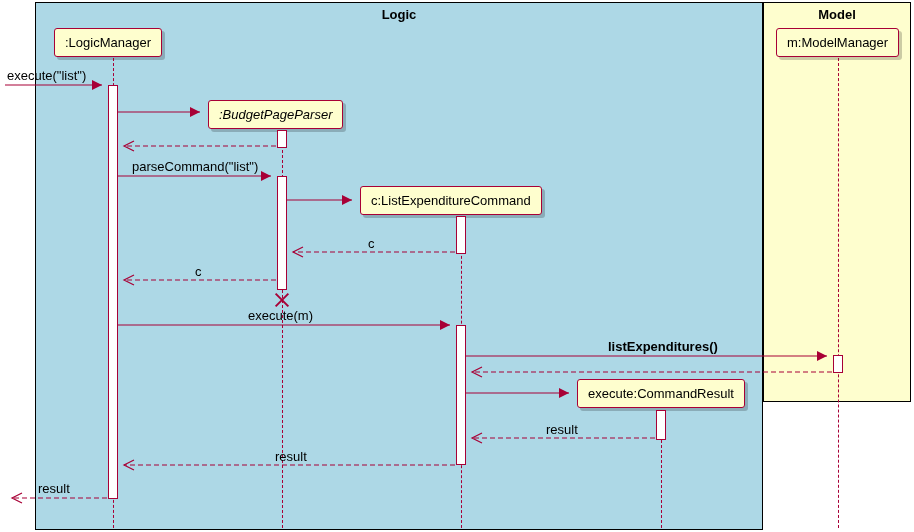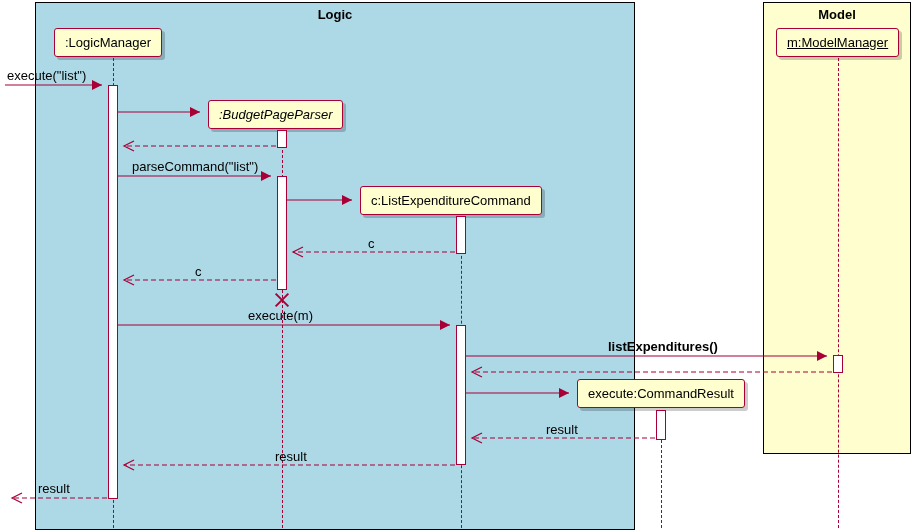--- a/index.html
+++ b/index.html
@@ -12,29 +12,29 @@
     height: 532px;
     position: relative;
   }
   .region {
     position: absolute;
     border: 1px solid #000;
   }
   .region-logic {
     left: 35px;
     top: 2px;
-    width: 600px;
+    width: 728px;
     height: 528px;
     background: #add8e6;
   }
   .region-model {
     left: 763px;
     top: 2px;
     width: 148px;
-    height: 452px;
+    height: 400px;
     background: #fefece;
   }
   .region-title {
     position: absolute;
     top: 4px;
     left: 0;
     right: 0;
     text-align: center;
     font-weight: bold;
   }
@@ -93,21 +93,21 @@
   <div class="region-title">Logic</div>
 </div>
 <div class="region region-model">
   <div class="region-title">Model</div>
 </div>
 
 <div class="participant" style="left:54px; top:28px;">:LogicManager</div>
 <div class="participant" style="left:208px; top:100px;font-style:italic;">:BudgetPageParser</div>
 <div class="participant" style="left:360px; top:186px;">c:ListExpenditureCommand</div>
 <div class="participant" style="left:577px; top:379px;">execute:CommandResult</div>
-<div class="participant" style="left:776px; top:28px;text-decoration:underline;">m:ModelManager</div>
+<div class="participant" style="left:776px; top:28px;">m:ModelManager</div>
 
 <div class="lifeline" style="left:113px; top:58px; height:470px;"></div>
 <div class="lifeline" style="left:282px; top:130px; height:398px;"></div>
 <div class="lifeline" style="left:461px; top:216px; height:312px;"></div>
 <div class="lifeline" style="left:661px; top:410px; height:118px;"></div>
 <div class="lifeline" style="left:838px; top:58px; height:470px;"></div>
 
 <div class="activation" style="left:108px; top:85px; height:414px;"></div>
 <div class="activation" style="left:277px; top:130px; height:18px;"></div>
 <div class="activation" style="left:277px; top:176px; height:114px;"></div>

